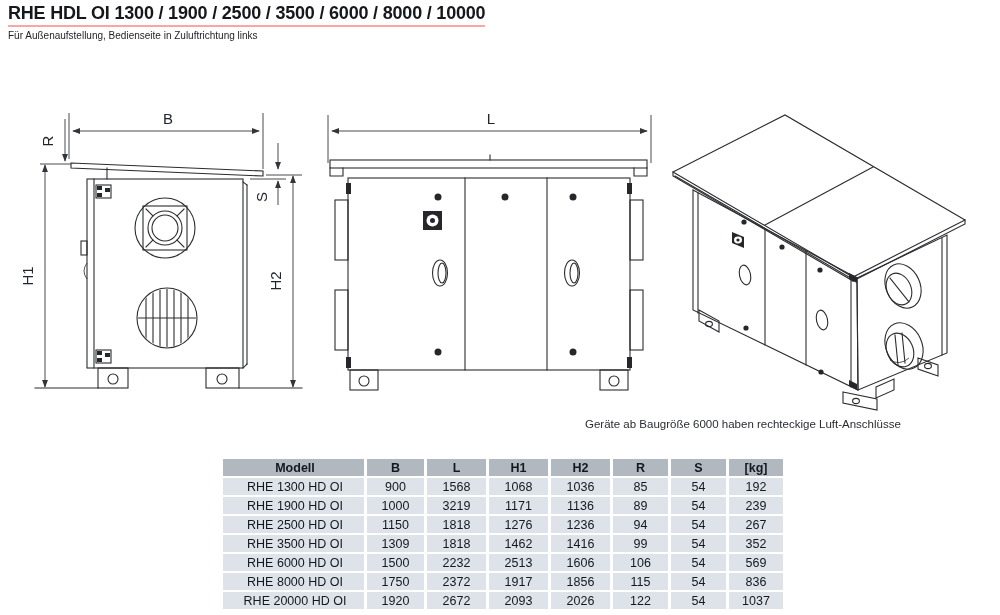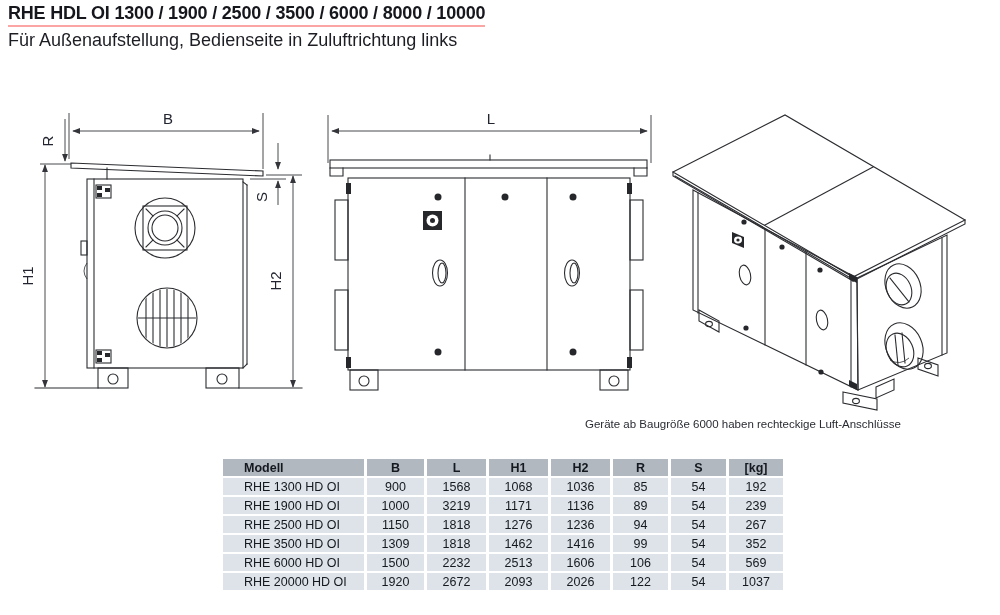--- a/index.html
+++ b/index.html
@@ -1,29 +1,29 @@
 <!DOCTYPE html>
 <html><head>
 <meta charset="utf-8">
 <style>
   html,body{margin:0;padding:0;background:#ffffff;}
   .page{position:relative;width:1000px;height:615px;background:#ffffff;overflow:hidden;
         font-family:"Liberation Sans", sans-serif;color:#1a1b20;}
   .title{position:absolute;left:8px;top:3px;font-size:18px;font-weight:bold;
          letter-spacing:-0.2px;color:#16171c;display:inline-block;
          border-bottom:2px solid #fca5a5;padding-bottom:1px;}
-  .subtitle{position:absolute;left:8px;top:30px;font-size:18px;color:#1d1e24;}
+  .subtitle{position:absolute;left:8px;top:30px;font-size:10px;color:#1d1e24;}
   .drawing{position:absolute;}
   .note{position:absolute;left:585px;top:417px;font-size:11.5px;line-height:15px;color:#2a2c33;}
   .spec-table{position:absolute;left:220px;top:457px;border-collapse:separate;
               border-spacing:3px 2px;table-layout:fixed;width:566px;font-size:12.5px;}
   .spec-table th,.spec-table td{height:17px;padding:0;text-align:center;vertical-align:middle;
               background:#dde3e9;color:#14181f;font-weight:normal;white-space:nowrap;overflow:hidden;}
   .spec-table thead th{background:#b2b8c0;font-weight:bold;color:#14181f;}
-  .spec-table .model, .spec-table td:first-child{text-align:left;padding-left:21px;margin-top:9px;}
+  .spec-table .model, .spec-table td:first-child{text-align:center;padding-left:3px;margin-top:9px;}
   svg{display:block;}
   svg .ln{stroke:#2b2c30;stroke-width:1.1;fill:none;stroke-linecap:square;}
   svg .thin{stroke:#2b2c30;stroke-width:0.8;fill:none;}
   svg .dim{stroke:#34353b;stroke-width:0.9;fill:none;}
   svg .dk{fill:#26272b;stroke:none;}
   svg text{font-family:"Liberation Sans",sans-serif;font-size:15px;fill:#222530;}
 </style>
 </head>
 <body>
 
@@ -328,20 +328,30 @@
           <td>RHE 6000 HD OI</td>
           <td>1500</td>
           <td>2232</td>
           <td>2513</td>
           <td>1606</td>
           <td>106</td>
           <td>54</td>
           <td>569</td>
         </tr>
         <tr>
+          <td>RHE 8000 HD OI</td>
+          <td>1750</td>
+          <td>2372</td>
+          <td>1917</td>
+          <td>1856</td>
+          <td>115</td>
+          <td>54</td>
+          <td>836</td>
+        </tr>
+        <tr>
           <td>RHE 20000 HD OI</td>
           <td>1920</td>
           <td>2672</td>
           <td>2093</td>
           <td>2026</td>
           <td>122</td>
           <td>54</td>
           <td>1037</td>
         </tr>
       </tbody>

